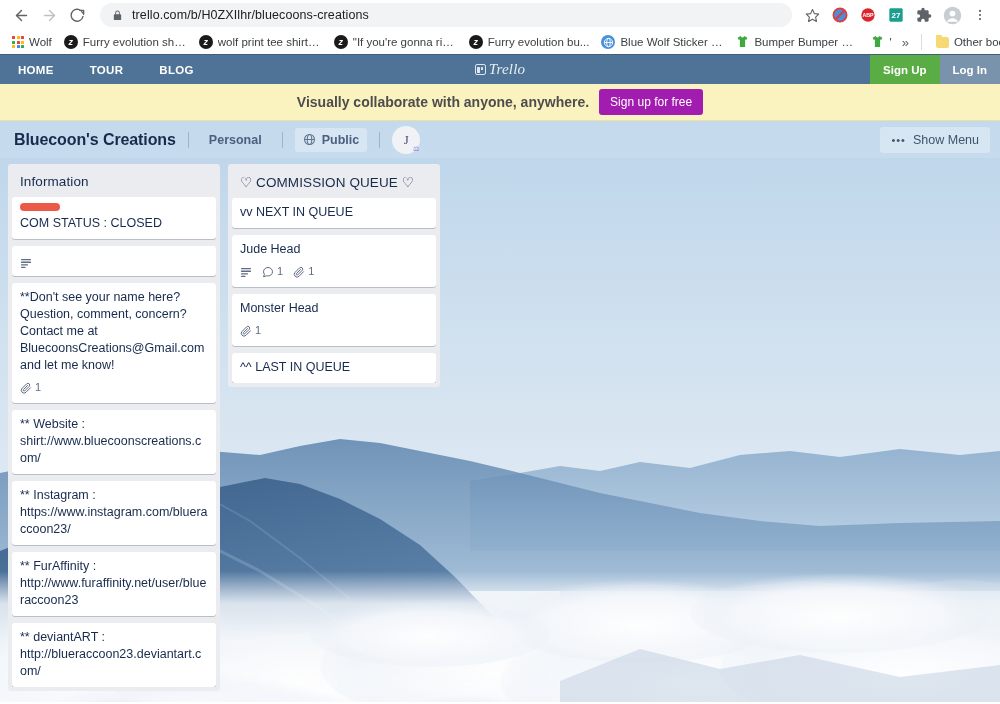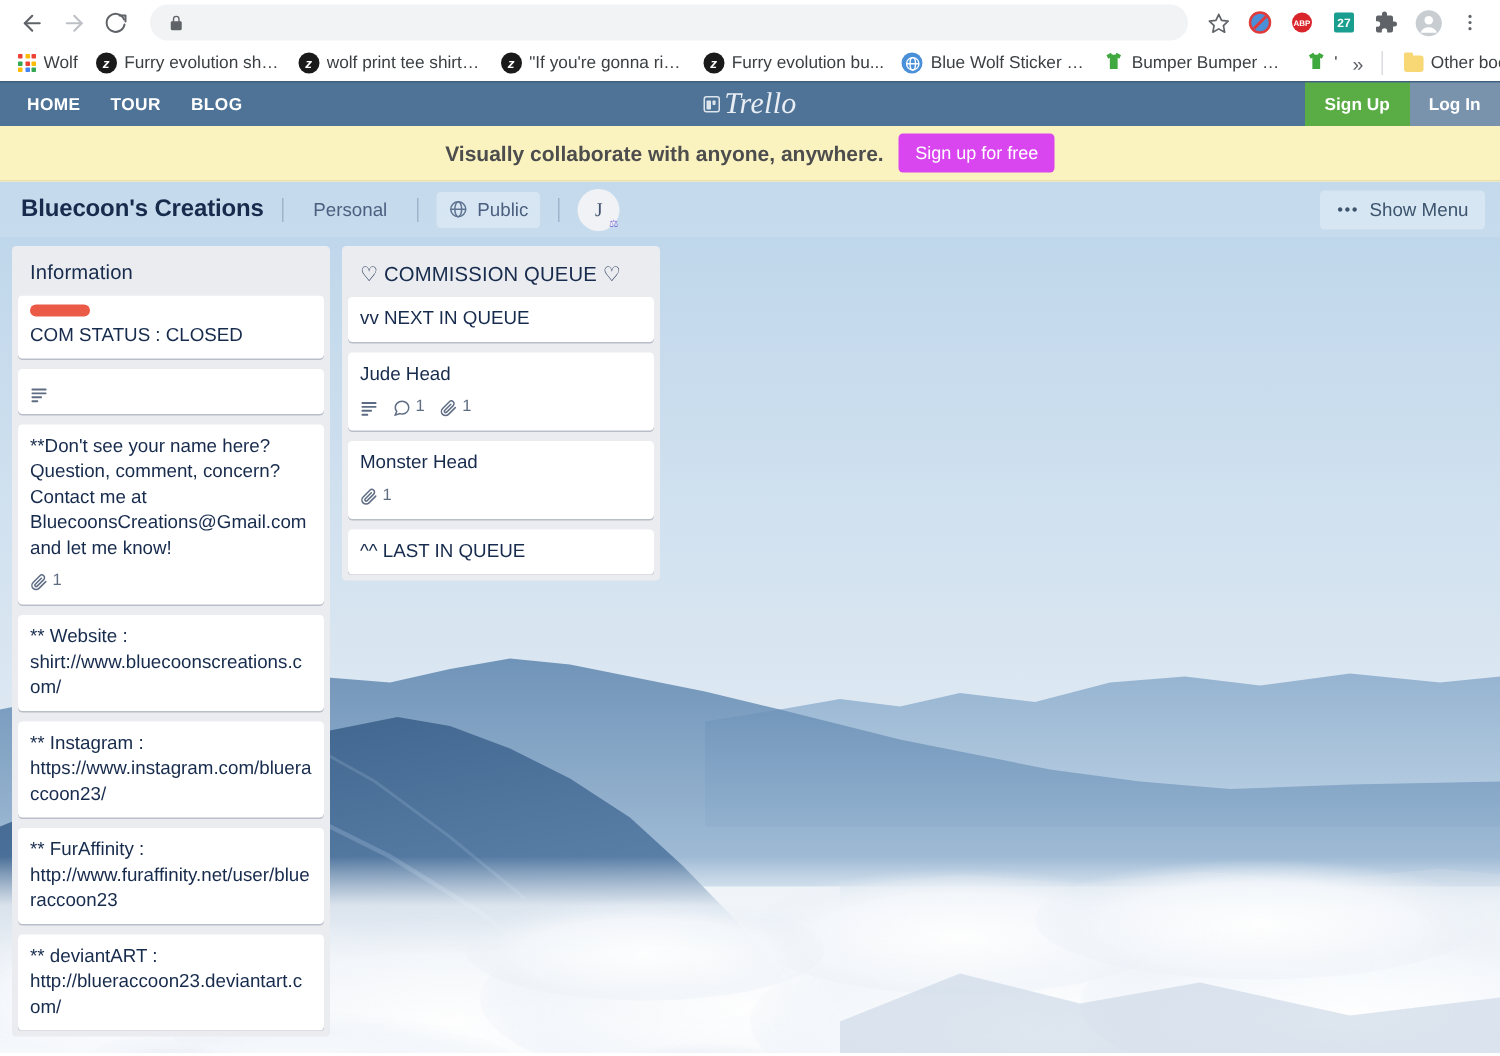--- a/index.html
+++ b/index.html
@@ -82,78 +82,78 @@
     content:''; position:absolute; top:-2px; left:0; width:6px;height:3px;
     background:#f8d775; border-radius:1px 1px 0 0;
   }
 
   
   .trello-nav {
     height: 30px; background: #4f7396;
     border-top: 1px solid #3f5f7d;
     display: flex; align-items: center; padding: 0; position: relative;
   }
-  .trello-nav .links { display: flex; align-items: center; gap: 0px; padding-left: 8px;}
+  .trello-nav .links { display: flex; align-items: center; gap: 16px; padding-left: 8px;}
   .trello-nav .links a {
     color: #ffffff; font-size: 11.5px; font-weight: bold; letter-spacing: .3px;
     text-decoration: none; padding: 0 10px; line-height: 30px;
   }
   .trello-logo {
     position: absolute; left: 0; right: 0; margin: 0 auto; width: 70px;
     display: flex; align-items: center; justify-content: center; gap: 3px;
     color: #e8eef4;
   }
   .trello-logo .logo-mark {
     width: 11px; height: 11px; border: 1.5px solid #dde6ee; border-radius: 2px;
     display: flex; gap: 1px; padding: 1.5px; box-sizing: border-box;
   }
   .trello-logo .logo-mark i { background:#dde6ee; width: 2.5px; border-radius: .5px;}
   .trello-logo .logo-mark i.tall { height: 100%; }
   .trello-logo .logo-mark i.short { height: 60%; }
   .trello-logo .wordmark {
     font-family: "Liberation Serif", serif; font-style: italic;
-    font-size: 20px; color: #e8eef4; letter-spacing: .2px;
+    font-size: 15px; color: #e8eef4; letter-spacing: .2px;
   }
   .nav-right { margin-left: auto; display: flex; height: 100%; }
   .btn-signup, .btn-login {
     display: flex; align-items: center; padding: 0 13px; font-size: 11.5px;
     font-weight: bold; color: #fff; cursor: default;
   }
   .btn-signup { background: #5aac44; }
   .btn-login  { background: #7993ad; }
 
   
   .banner {
     height: 37px; background: #faf3c0; display: flex; align-items: center;
     justify-content: center; gap: 10px; border-bottom: 1px solid #e8e0a8;
   }
   .banner .text { font-size: 14px; font-weight: bold; color: #4d4d4d; }
   .banner .cta {
-    background: #d946ef; color: #fff; font-size: 12px; padding: 6px 11px;
+    background: #a21caf; color: #fff; font-size: 12px; padding: 6px 11px;
     border-radius: 3px; font-weight: normal;
   }
 
   
   .board-wrap { position: relative; width: 1000px; height: 581px; overflow: hidden; }
 
   .board-bg { position: absolute; inset: 0; overflow: hidden; }
   .board-bg svg { position: absolute; inset: 0; width: 100%; height: 100%; display:block; }
 
   .board-header {
     position: relative; z-index: 5; height: 37px;
     display: flex; align-items: center; padding: 0 10px 0 14px;
     background: rgba(255,255,255,0.12);
   }
   .board-title {
     font-size: 16px; font-weight: bold; color: #172b4d; letter-spacing: -.1px;
   }
   .hdr-sep { width: 1px; height: 16px; background: rgba(23,43,77,.22); margin: 0 12px; }
   .hdr-item {
     font-size: 12.5px; color: #4b5f7f; padding: 5px 8px; border-radius: 3px;
-    display: flex; align-items: center; gap: 6px;
+    display: flex; align-items: center; gap: 6px; font-weight: bold;
   }
   .hdr-item.boxed { background: rgba(255,255,255,0.32); }
   .avatar {
     width: 28px; height: 28px; border-radius: 50%; background: #f0f2f5;
     color: #44546f; font-size: 13px; display:flex; align-items:center;
     justify-content:center; position: relative; font-family:"Liberation Serif",serif;
   }
   .avatar .sub {
     position: absolute; right: 1px; bottom: 1px; font-size: 7px; color: #8777d9;
   }
@@ -216,20 +216,21 @@
           <path d="M20.5 9A9 9 0 1 0 21 14"></path>
         </svg>
     </div>
 
     <div class="omnibox">
       <span class="lock-icon">
         <svg width="11" height="11" viewBox="0 0 24 24" fill="currentColor">
             <path d="M12 1a5 5 0 0 0-5 5v3H6a2 2 0 0 0-2 2v9a2 2 0 0 0 2 2h12a2 2 0 0 0 2-2v-9a2 2 0 0 0-2-2h-1V6a5 5 0 0 0-5-5zm0 2a3 3 0 0 1 3 3v3H9V6a3 3 0 0 1 3-3z"></path>
           </svg>
       </span>
+      <span class="url">trello.com/b/H0ZXIlhr/bluecoons-creations</span>
     </div>
 
     <div class="chrome-actions">
       <div class="action-icon">
         <svg width="15" height="15" viewBox="0 0 24 24" fill="none" stroke="currentColor" stroke-width="1.8" stroke-linejoin="round">
             <polygon points="12 2.5 15 9 22 9.8 17 14.5 18.3 21.5 12 18 5.7 21.5 7 14.5 2 9.8 9 9"></polygon>
           </svg>
       </div>
       <div class="action-icon">
         <svg width="16" height="16" viewBox="0 0 24 24">

